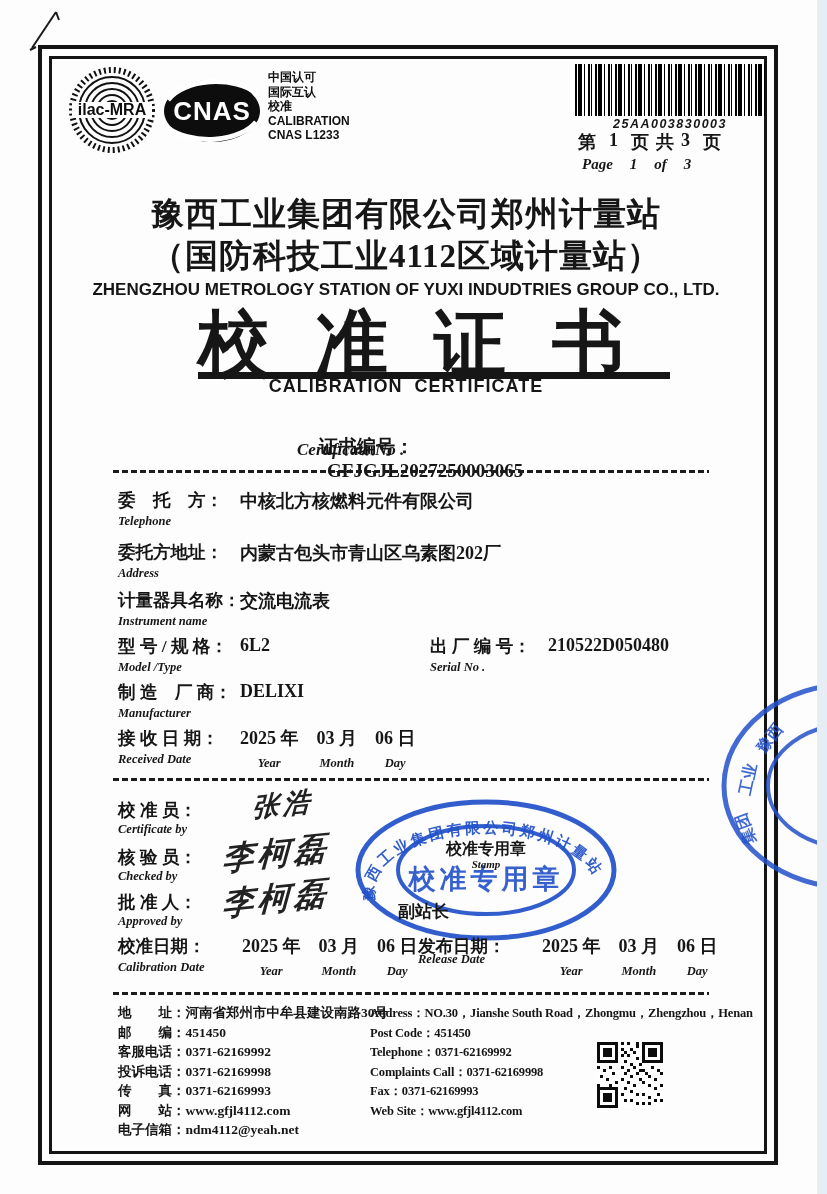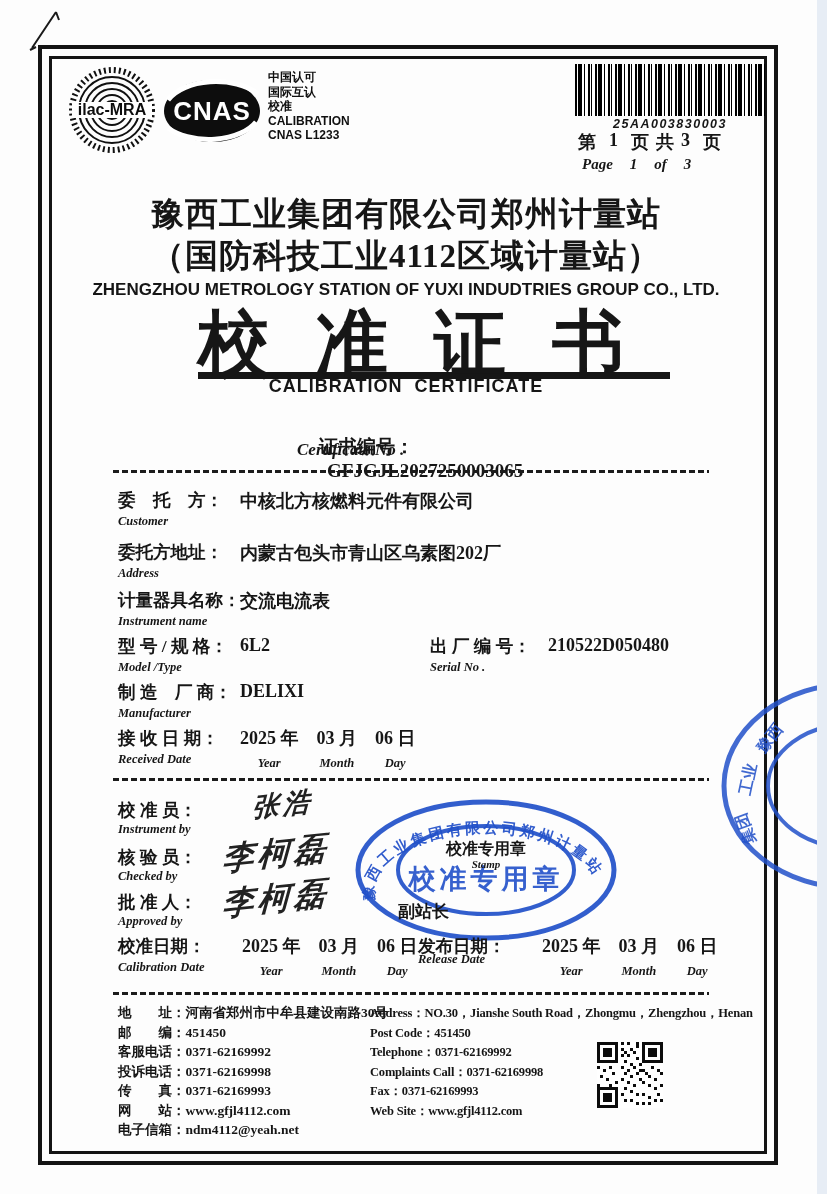--- a/index.html
+++ b/index.html
@@ -114,21 +114,21 @@
 
   <div class="abs certno" style="left:300px;top:412px;">
     <span>证书编号：</span>
     <span style="margin-left:8px;">GFJGJL2027250003065</span>
   </div>
   <div class="abs certno-sub" style="left:297px;top:440px;">Certificate No .</div>
 
   <div class="dash" style="top:470px;"></div>
 
   <div class="abs zh-label" style="left:118px;top:488px;">委　托　方：</div>
-  <div class="abs en-sub" style="left:118px;top:514px;">Customer</div>
+  <div class="abs en-sub" style="left:118px;top:514px;">Telephone</div>
   <div class="abs fvalue" style="left:240px;top:489px;">中核北方核燃料元件有限公司</div>
 
   <div class="abs zh-label" style="left:118px;top:540px;">委托方地址：</div>
   <div class="abs en-sub" style="left:118px;top:566px;">Address</div>
   <div class="abs fvalue" style="left:240px;top:541px;">内蒙古包头市青山区乌素图202厂</div>
 
   <div class="abs zh-label" style="left:118px;top:588px;">计量器具名称：</div>
   <div class="abs en-sub" style="left:118px;top:614px;">Instrument name</div>
   <div class="abs fvalue" style="left:240px;top:589px;">交流电流表</div>
 
@@ -156,21 +156,21 @@
       </span>
     <span class="dseg">
         <span class="dtop"><span>06</span> <span>日</span></span>
         <span class="dsub">Day</span>
       </span>
   </div>
 
   <div class="dash" style="top:778px;"></div>
 
   <div class="abs zh-label" style="left:118px;top:798px;">校 准 员：</div>
-  <div class="abs en-sub" style="left:118px;top:822px;">Instrument by</div>
+  <div class="abs en-sub" style="left:118px;top:822px;">Certificate by</div>
   <div class="abs sig" style="left:252px;top:790px;font-size:27px;">张浩</div>
 
   <div class="abs zh-label" style="left:118px;top:845px;">核 验 员：</div>
   <div class="abs en-sub" style="left:118px;top:869px;">Checked by</div>
   <div class="abs sig" style="left:222px;top:838px;">李柯磊</div>
 
   <div class="abs zh-label" style="left:118px;top:890px;">批 准 人：</div>
   <div class="abs en-sub" style="left:118px;top:914px;">Approved by</div>
   <div class="abs sig" style="left:222px;top:883px;">李柯磊</div>
 

